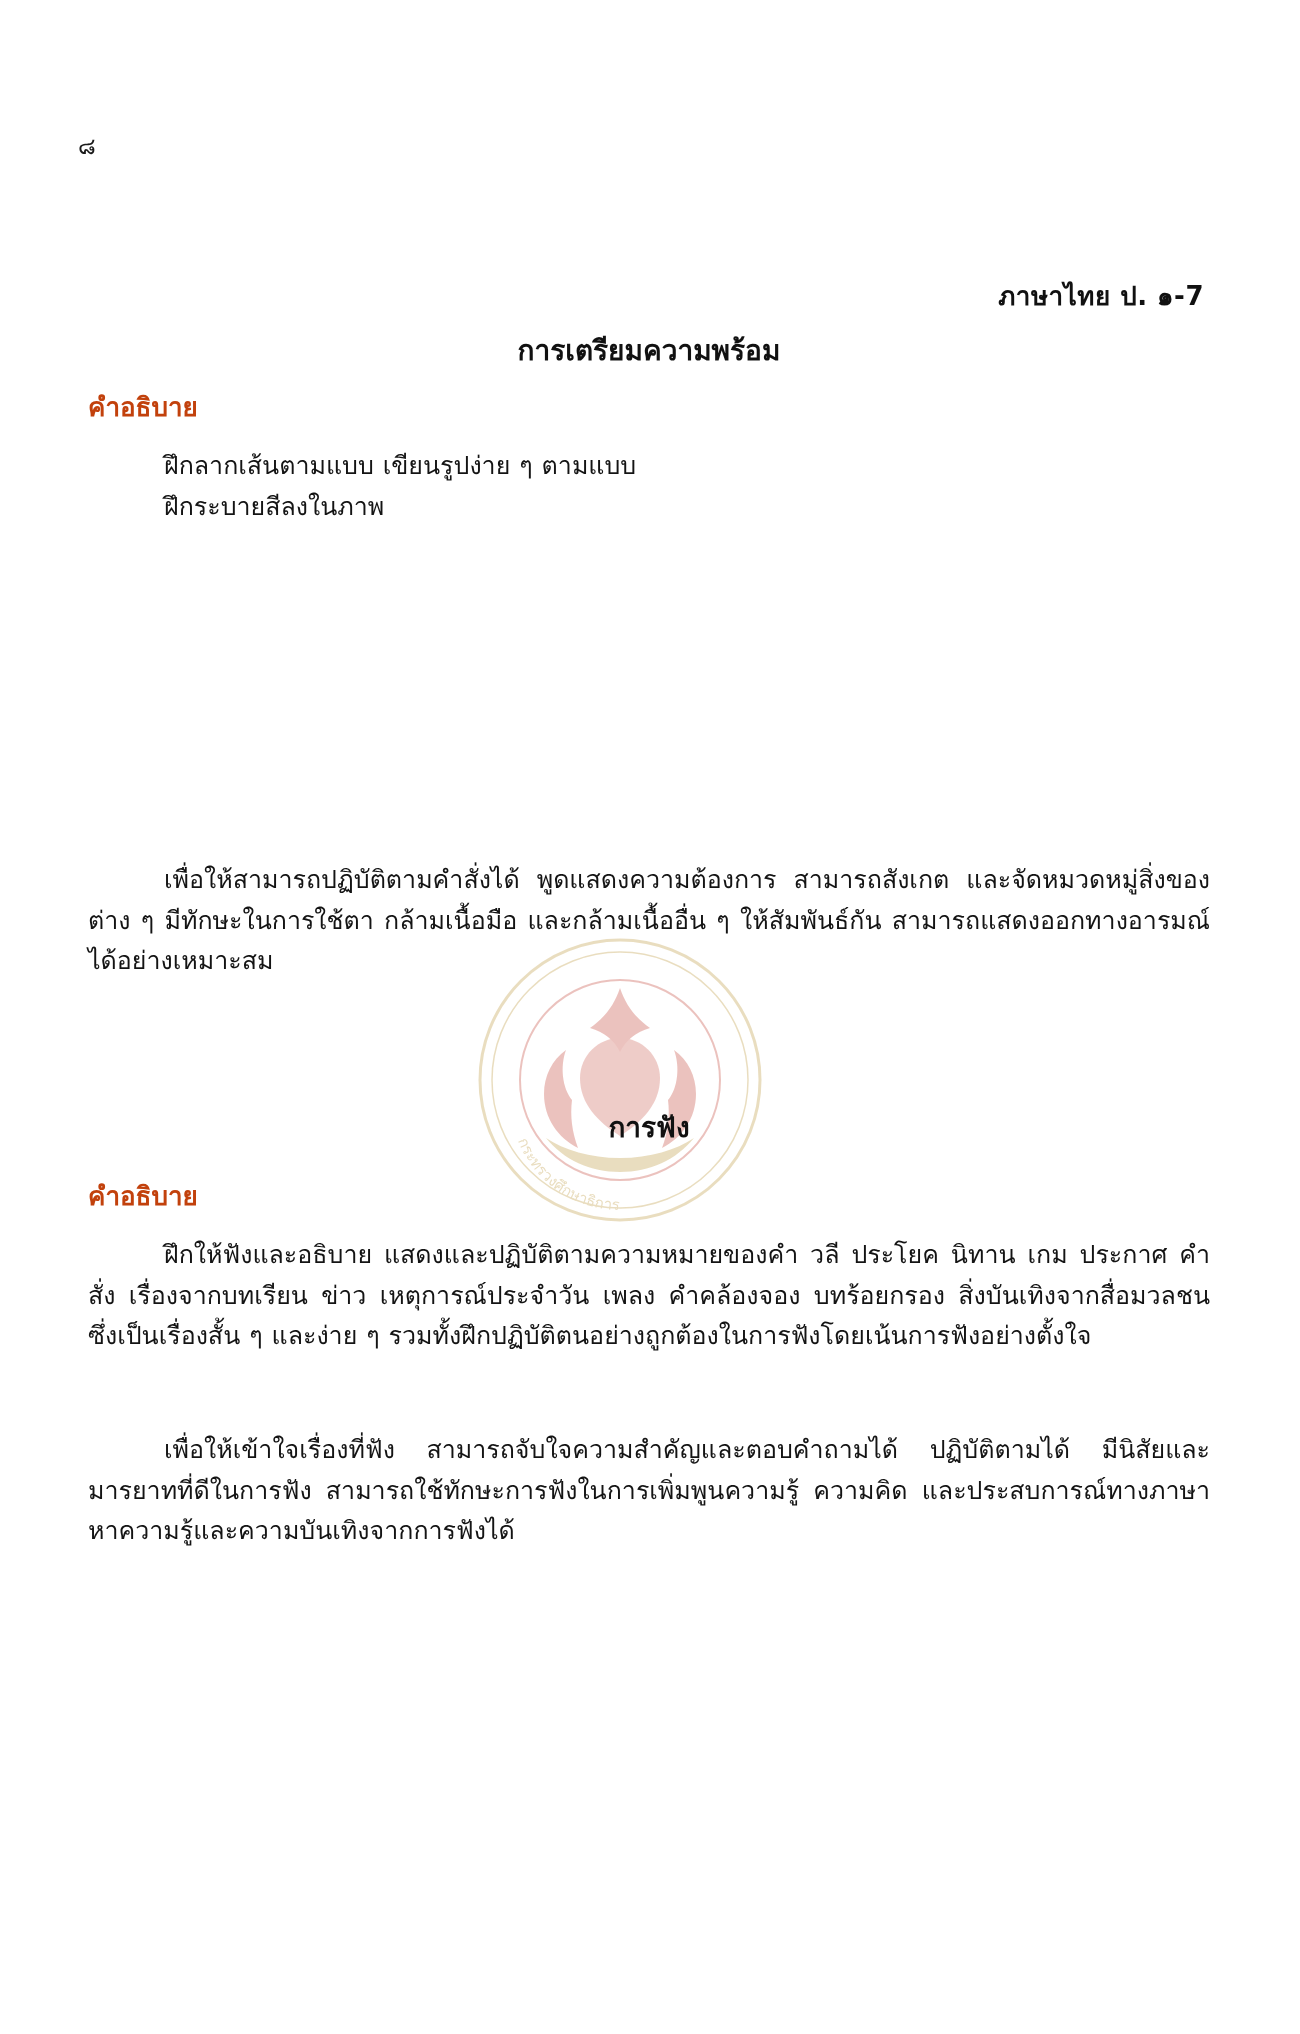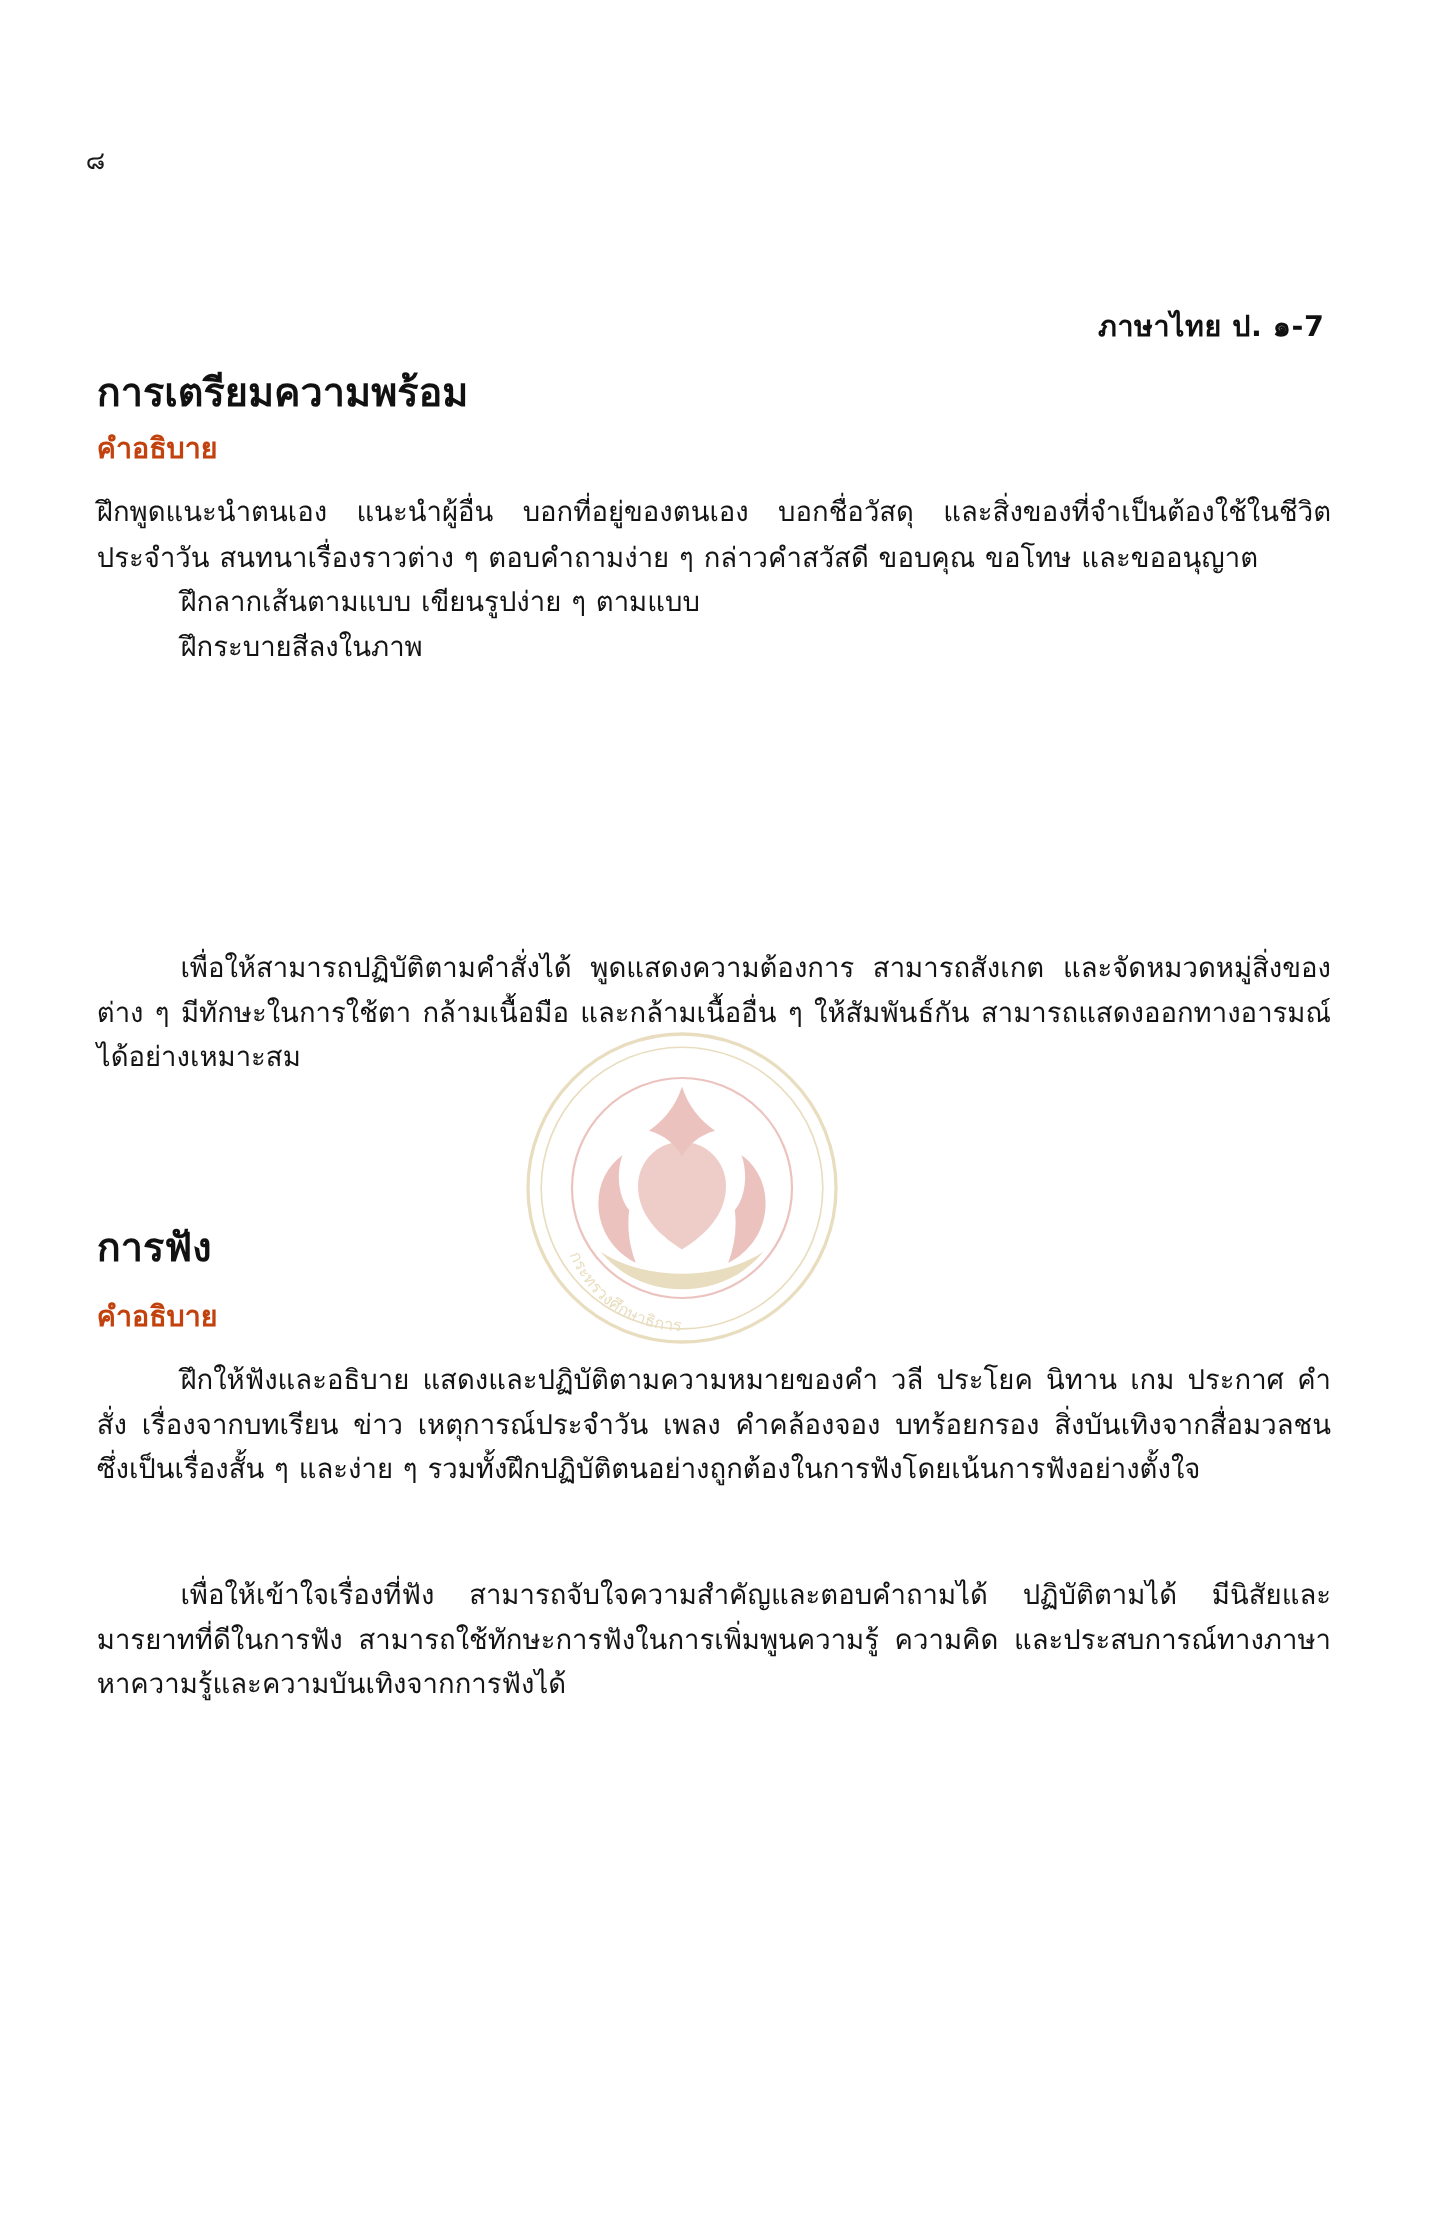--- a/index.html
+++ b/index.html
@@ -48,21 +48,22 @@
     position: absolute;
     right: 96px;
     top: 275px;
     font-size: 26px;
     font-weight: bold;
     color: #111111;
     letter-spacing: 0.5px;
   }
 
   .section-title {
-    font-size: 36px;
+    text-align: center;
+    font-size: 28px;
     font-weight: bold;
     color: #111111;
   }
 
   .label {
     font-size: 26px;
     font-weight: bold;
     color: #c2410c;
   }
 
@@ -125,21 +126,20 @@
 
     <div class="page-number">๘</div>
 
     <div class="header-right">ภาษาไทย ป. ๑-7</div>
 
     <div class="block section-title" id="title-1">การเตรียมความพร้อม</div>
 
     <div class="block label" id="label-1">คำอธิบาย</div>
 
     <div class="block body-text" id="para-1">
-      <span class="indent">ฝึกพูดแนะนำตนเอง  แนะนำผู้อื่น  บอกที่อยู่ของตนเอง  บอกชื่อวัสดุ  และสิ่งของที่จำเป็นต้องใช้ในชีวิตประจำวัน    สนทนาเรื่องราวต่าง ๆ ตอบคำถามง่าย ๆ กล่าวคำสวัสดี ขอบคุณ  ขอโทษ  และขออนุญาต</span>
       <span class="line indent">ฝึกลากเส้นตามแบบ เขียนรูปง่าย ๆ ตามแบบ</span>
       <span class="line indent">ฝึกระบายสีลงในภาพ</span>
     </div>
 
     <div class="block body-text indent" id="para-2">เพื่อให้สามารถปฏิบัติตามคำสั่งได้  พูดแสดงความต้องการ  สามารถสังเกต  และจัดหมวดหมู่สิ่งของต่าง ๆ  มีทักษะในการใช้ตา   กล้ามเนื้อมือ   และกล้ามเนื้ออื่น ๆ ให้สัมพันธ์กัน  สามารถแสดงออกทางอารมณ์ได้อย่างเหมาะสม</div>
 
     <div class="block section-title" id="title-2">การฟัง</div>
 
     <div class="block label" id="label-2">คำอธิบาย</div>
 

